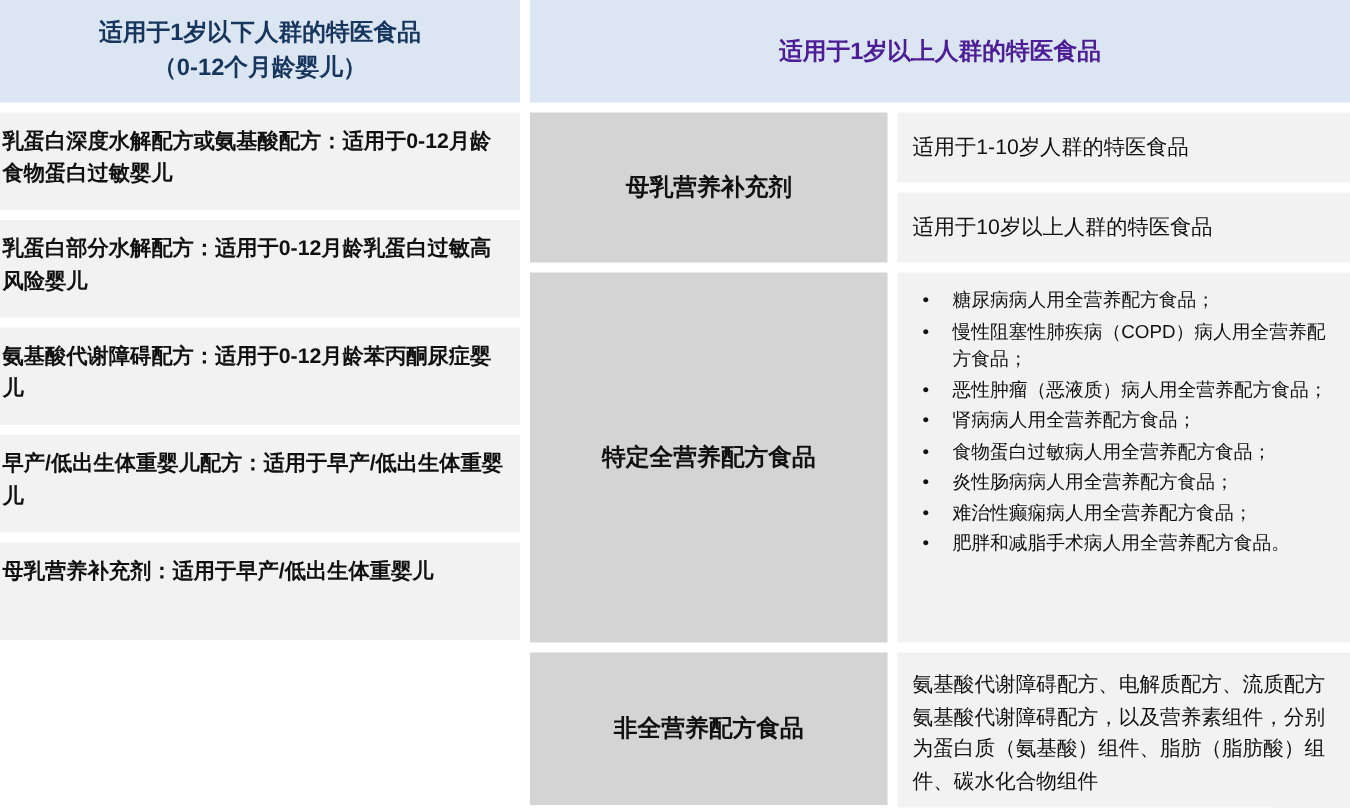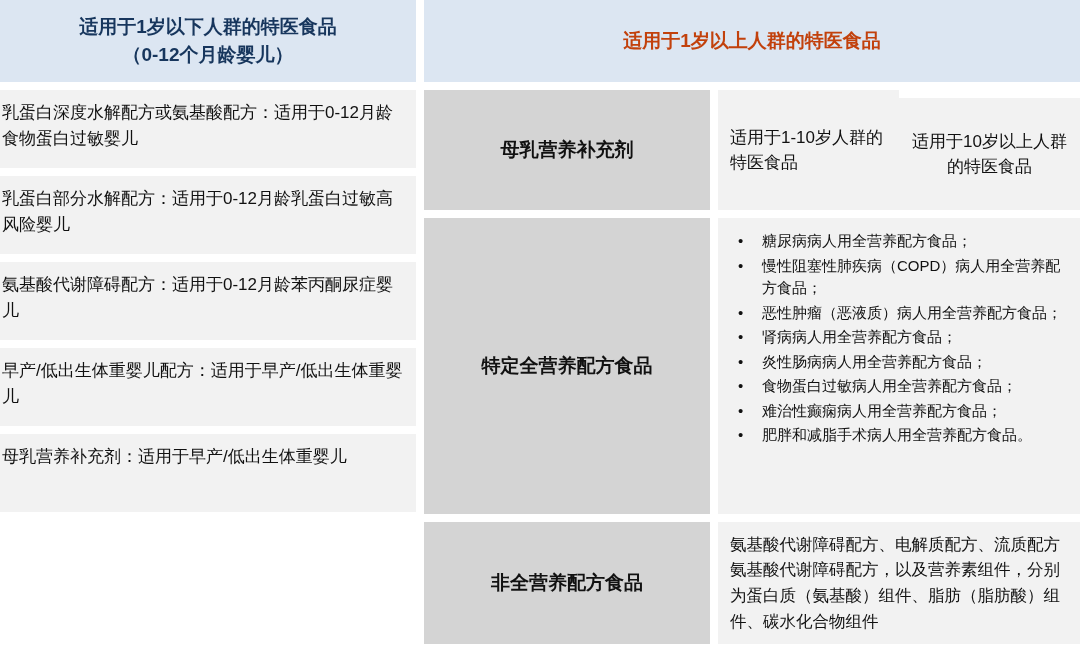--- a/index.html
+++ b/index.html
@@ -51,36 +51,36 @@
   }
   .header-right {
     background: #dce6f2;
     height: 82px;
     display: flex;
     align-items: center;
     justify-content: center;
     text-align: center;
     font-weight: bold;
     font-size: 19px;
-    color: #c2410c;
+    color: #4c1d95;
     box-sizing: border-box;
   }
   .left-items {
     margin-top: 8px;
   }
   .left-item {
     background: #f2f2f2;
     font-size: 17px;
     line-height: 1.55;
     padding: 10px 10px 10px 2px;
     margin-bottom: 8px;
     box-sizing: border-box;
     color: #111111;
   }
-  .left-item.h2 { min-height: 78px; }
+  .left-item.h2 { min-height: 78px; font-weight: bold; }
   .right-body {
     margin-top: 8px;
   }
   .right-row {
     display: flex;
     margin-bottom: 8px;
   }
   .cat-cell {
     width: 286px;
     background: #d4d4d4;
@@ -91,21 +91,21 @@
     font-weight: bold;
     font-size: 19px;
     color: #111111;
     box-sizing: border-box;
     flex: 0 0 286px;
   }
   .detail-col {
     margin-left: 8px;
     flex: 1 1 auto;
     display: flex;
-    flex-direction: row;
+    flex-direction: column;
   }
   .detail-cell {
     background: #f2f2f2;
     font-size: 17px;
     line-height: 1.5;
     padding: 14px 12px;
     box-sizing: border-box;
     color: #111111;
     display: flex;
     align-items: center;
@@ -186,22 +186,22 @@
 
       <div class="right-row row-2">
         <div class="cat-cell">特定全营养配方食品</div>
         <div class="detail-col">
           <div class="detail-cell">
             <ul class="bullets">
               <li>糖尿病病人用全营养配方食品；</li>
               <li>慢性阻塞性肺疾病（COPD）病人用全营养配方食品；</li>
               <li>恶性肿瘤（恶液质）病人用全营养配方食品；</li>
               <li>肾病病人用全营养配方食品；</li>
+              <li>食物蛋白过敏病人用全营养配方食品；</li>
               <li>炎性肠病病人用全营养配方食品；</li>
-              <li>食物蛋白过敏病人用全营养配方食品；</li>
               <li>难治性癫痫病人用全营养配方食品；</li>
               <li>肥胖和减脂手术病人用全营养配方食品。</li>
             </ul>
           </div>
         </div>
       </div>
 
       <div class="right-row row-3">
         <div class="cat-cell">非全营养配方食品</div>
         <div class="detail-col">

